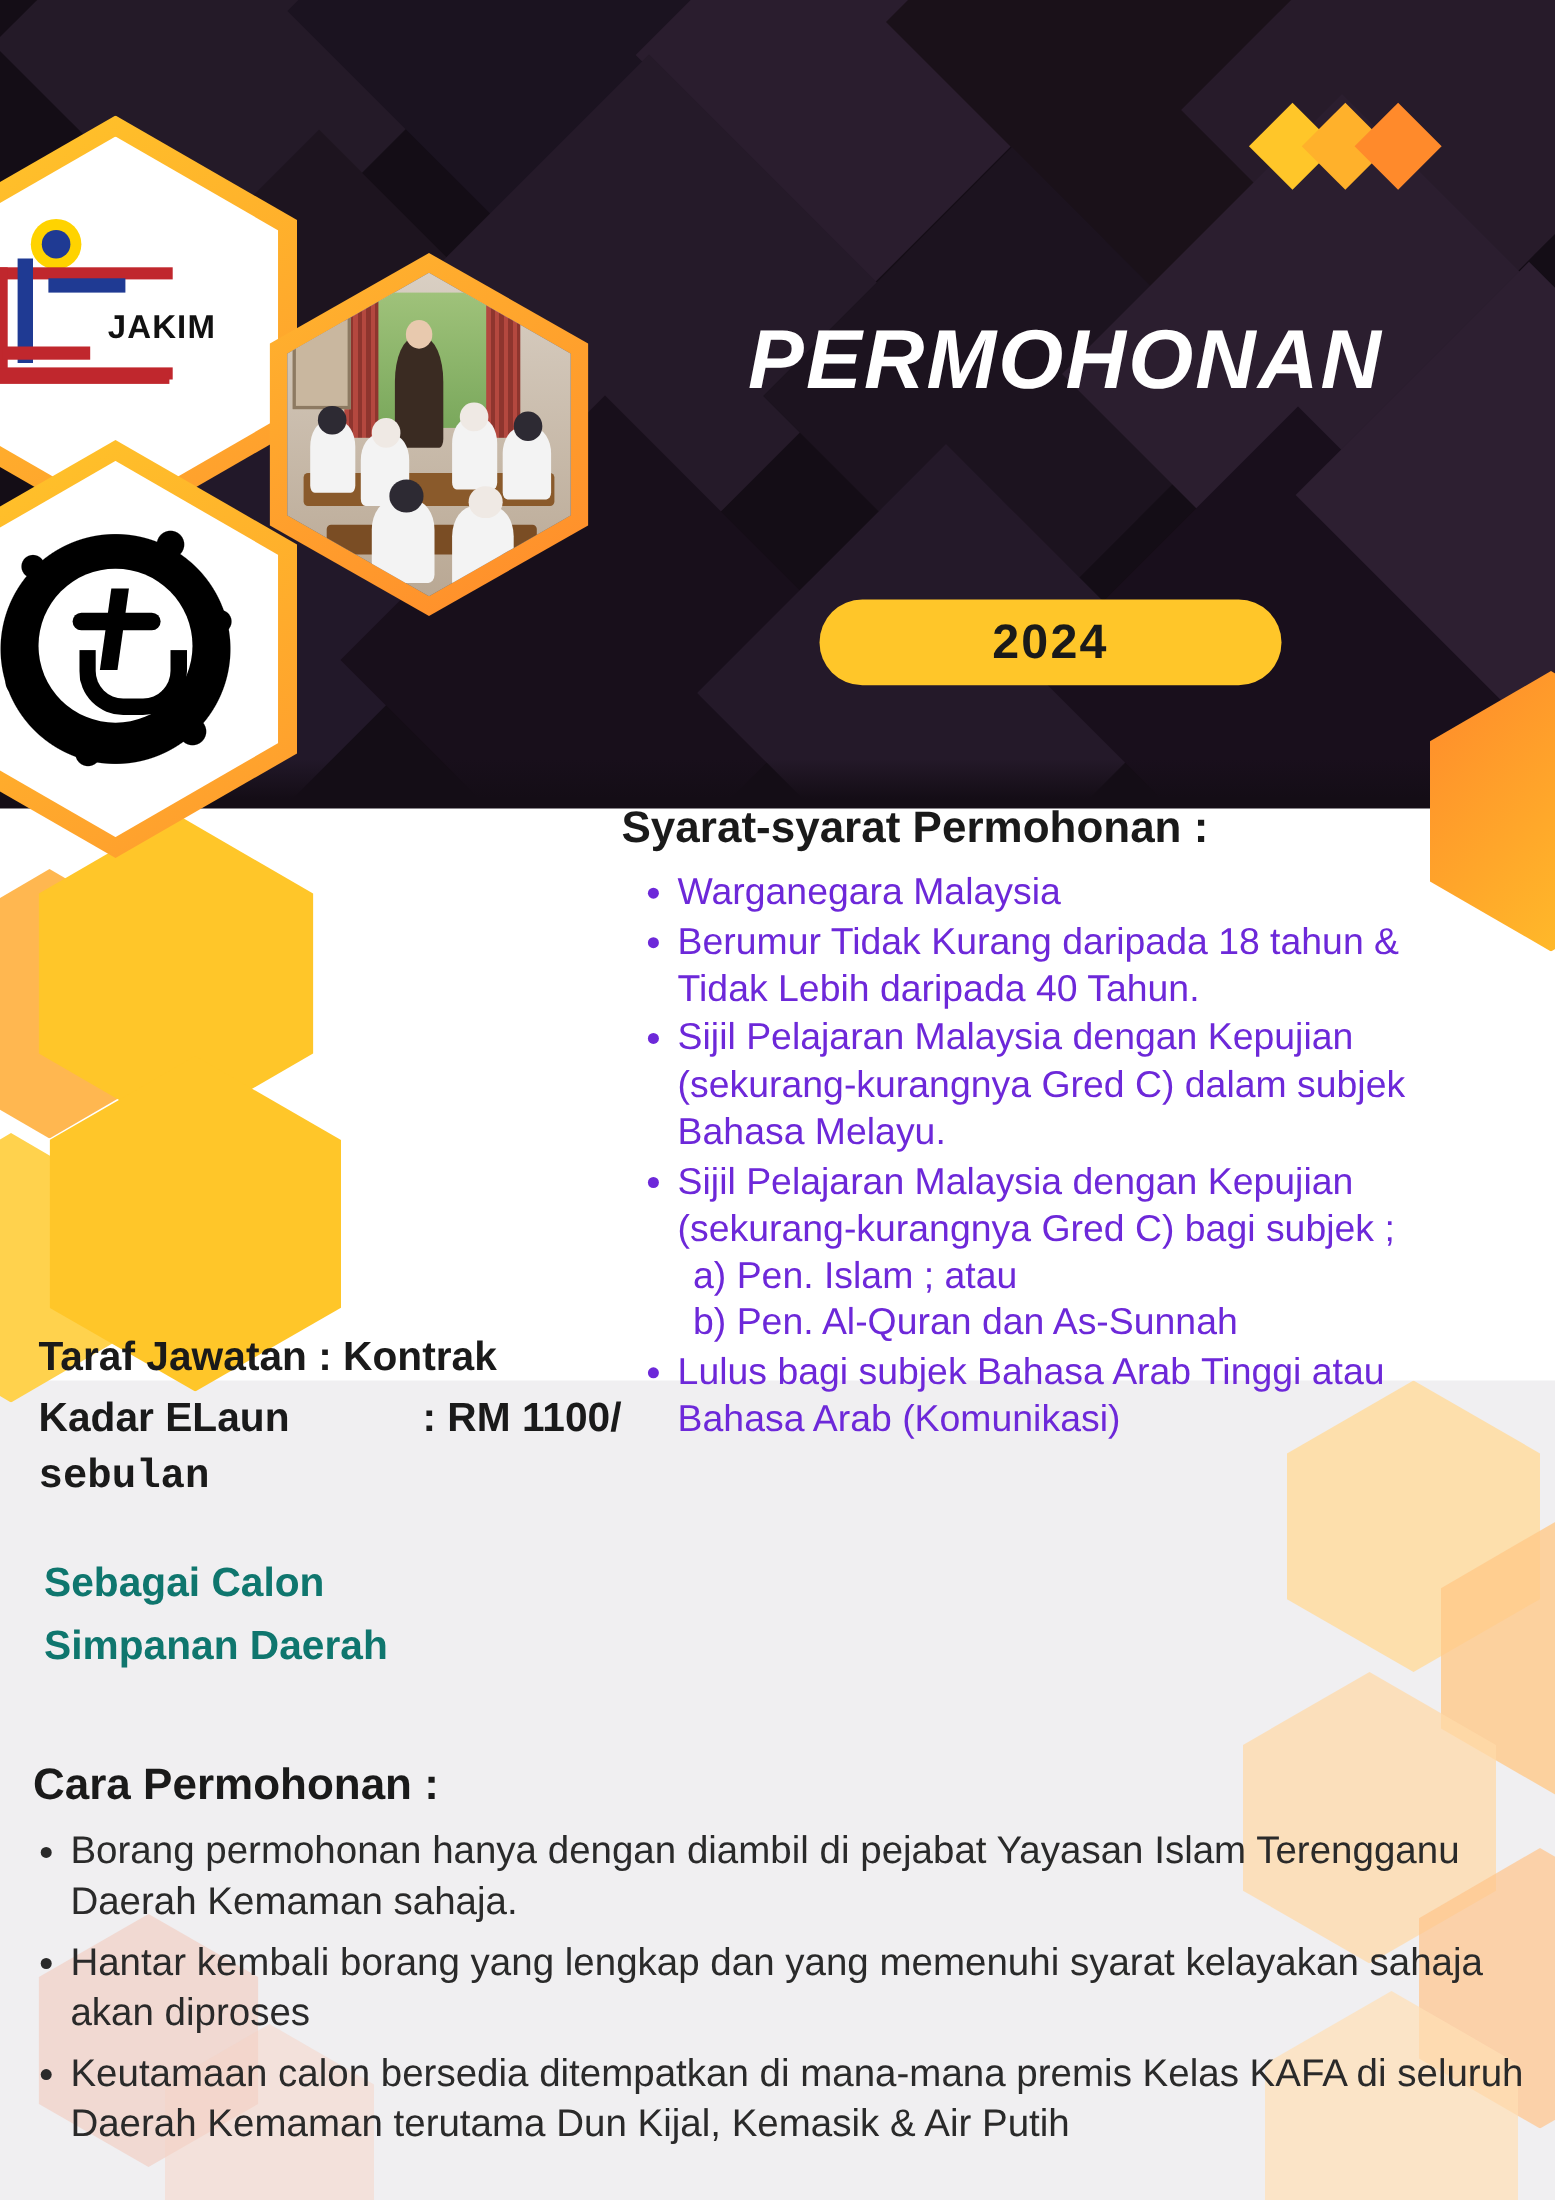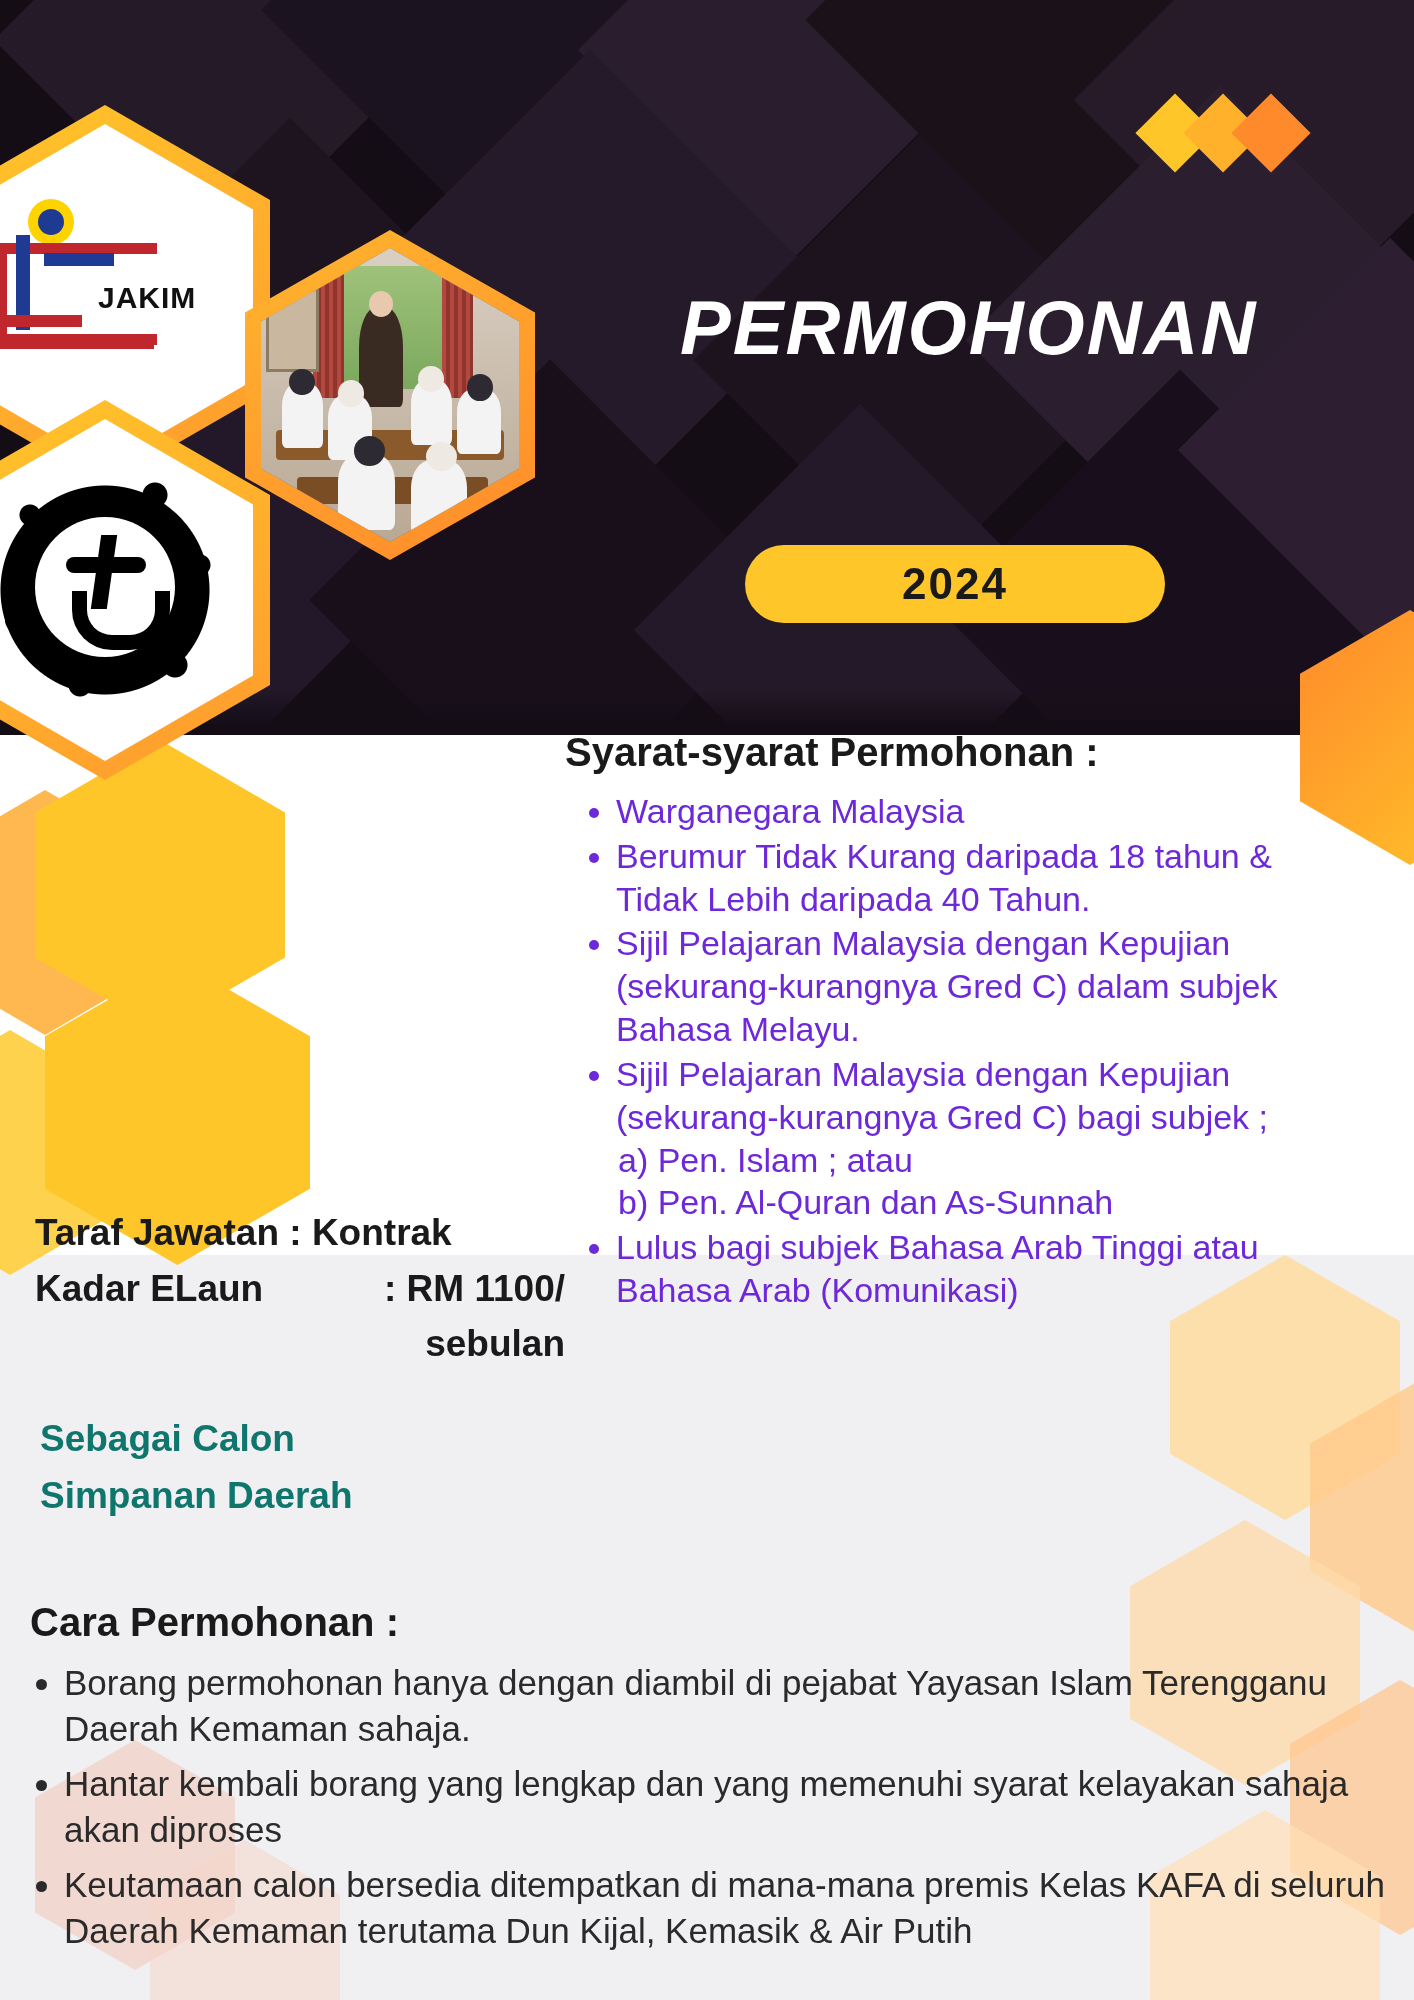--- a/index.html
+++ b/index.html
@@ -156,29 +156,29 @@
   .sect-head{
     position:absolute;font-family:"Liberation Sans",sans-serif;font-weight:700;color:#1a1a1a;
   }
   .syarat-title{left:565px;top:730px;font-size:40px;}
   .syarat-list{
     position:absolute;left:570px;top:790px;width:720px;
     font-family:"Liberation Sans",sans-serif;font-size:34px;color:#6d28d9;line-height:1.26;
   }
   .syarat-list ul{margin:0;padding-left:46px;}
   .syarat-list li{margin-bottom:2px;}
-  .sub-lines{margin-left:2px;}
+  .sub-lines{margin-left:14px;}
 
   .left-block{
     position:absolute;left:35px;top:1205px;width:530px;
     font-family:"Liberation Sans",sans-serif;font-weight:700;font-size:37px;color:#1a1a1a;line-height:1.5;
   }
   .left-row{display:flex;}
   .left-row .lbl{white-space:pre;}
-  .right-ind{text-align:right;}
+  .right-ind{text-align:left;font-family:Liberation Mono, monospace;}
   .calon{
     position:absolute;left:40px;top:1410px;width:480px;
     font-family:"Liberation Sans",sans-serif;font-weight:700;font-size:37px;color:#0f766e;line-height:1.55;
   }
   .cara-title{left:30px;top:1600px;font-size:40px;}
   .cara-list{
     position:absolute;left:20px;top:1660px;width:1370px;
     font-family:"Liberation Sans",sans-serif;font-size:35px;color:#2a2a2a;line-height:1.3;
   }
   .cara-list ul{margin:0;padding-left:44px;}

